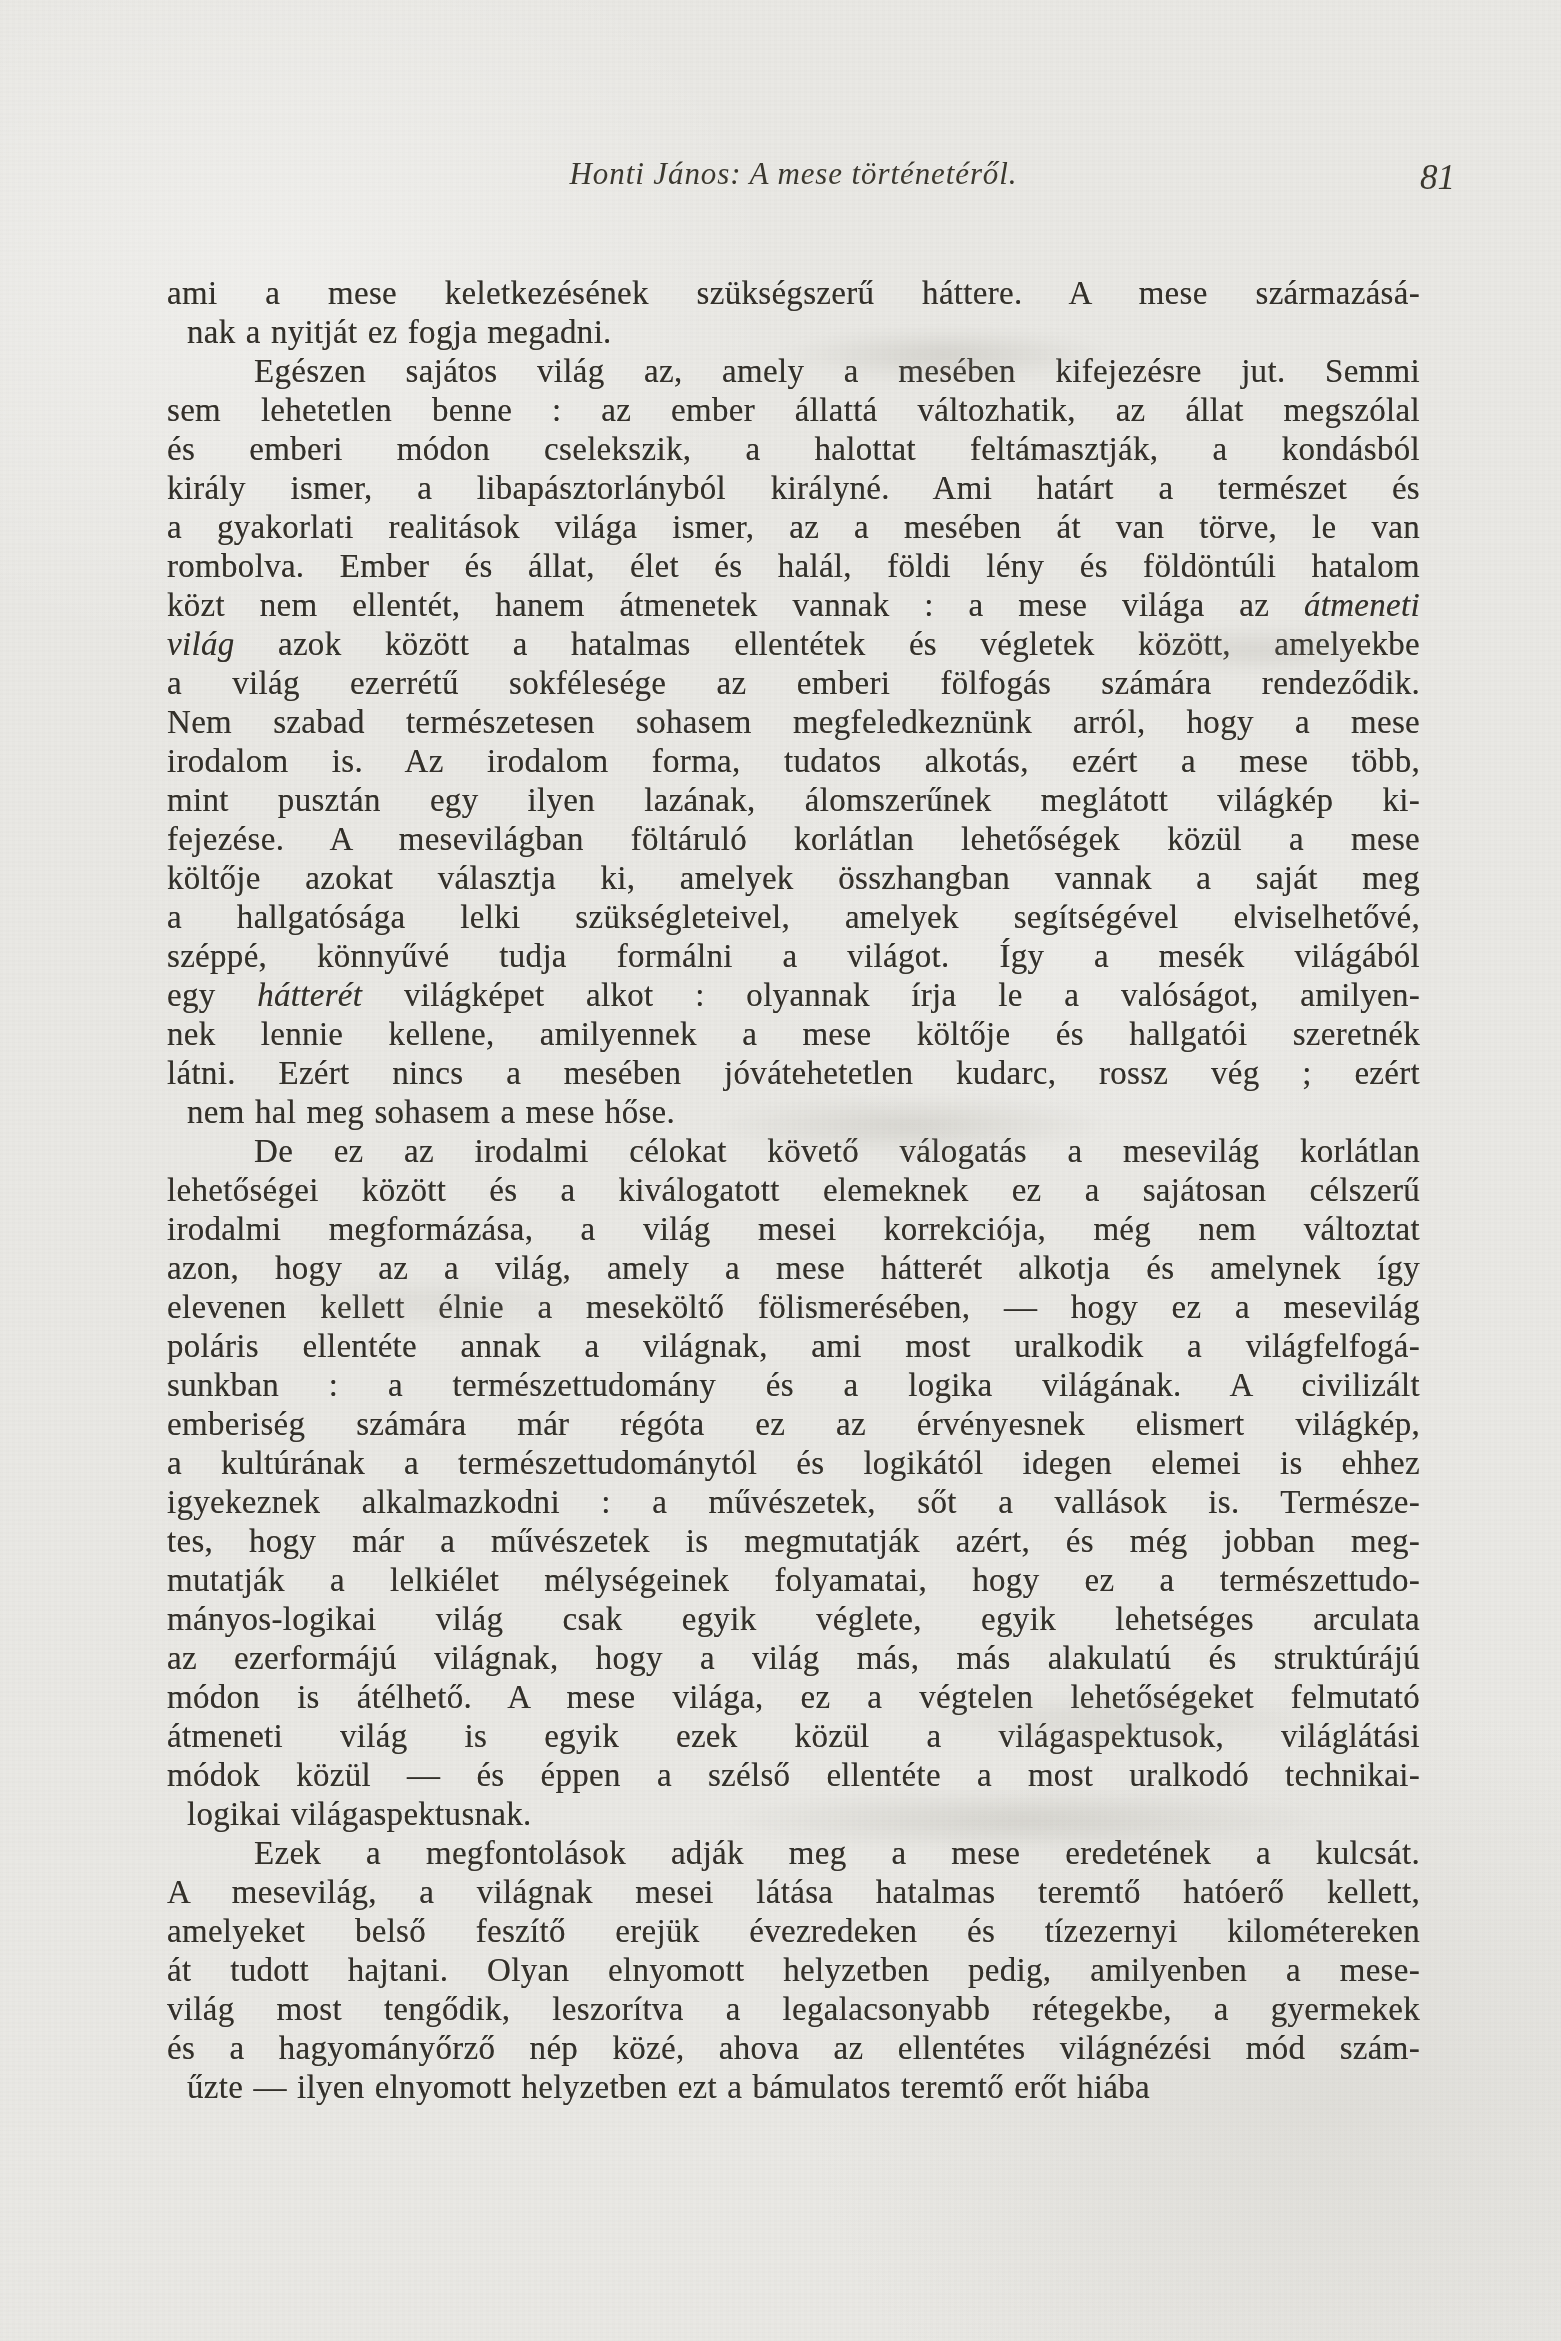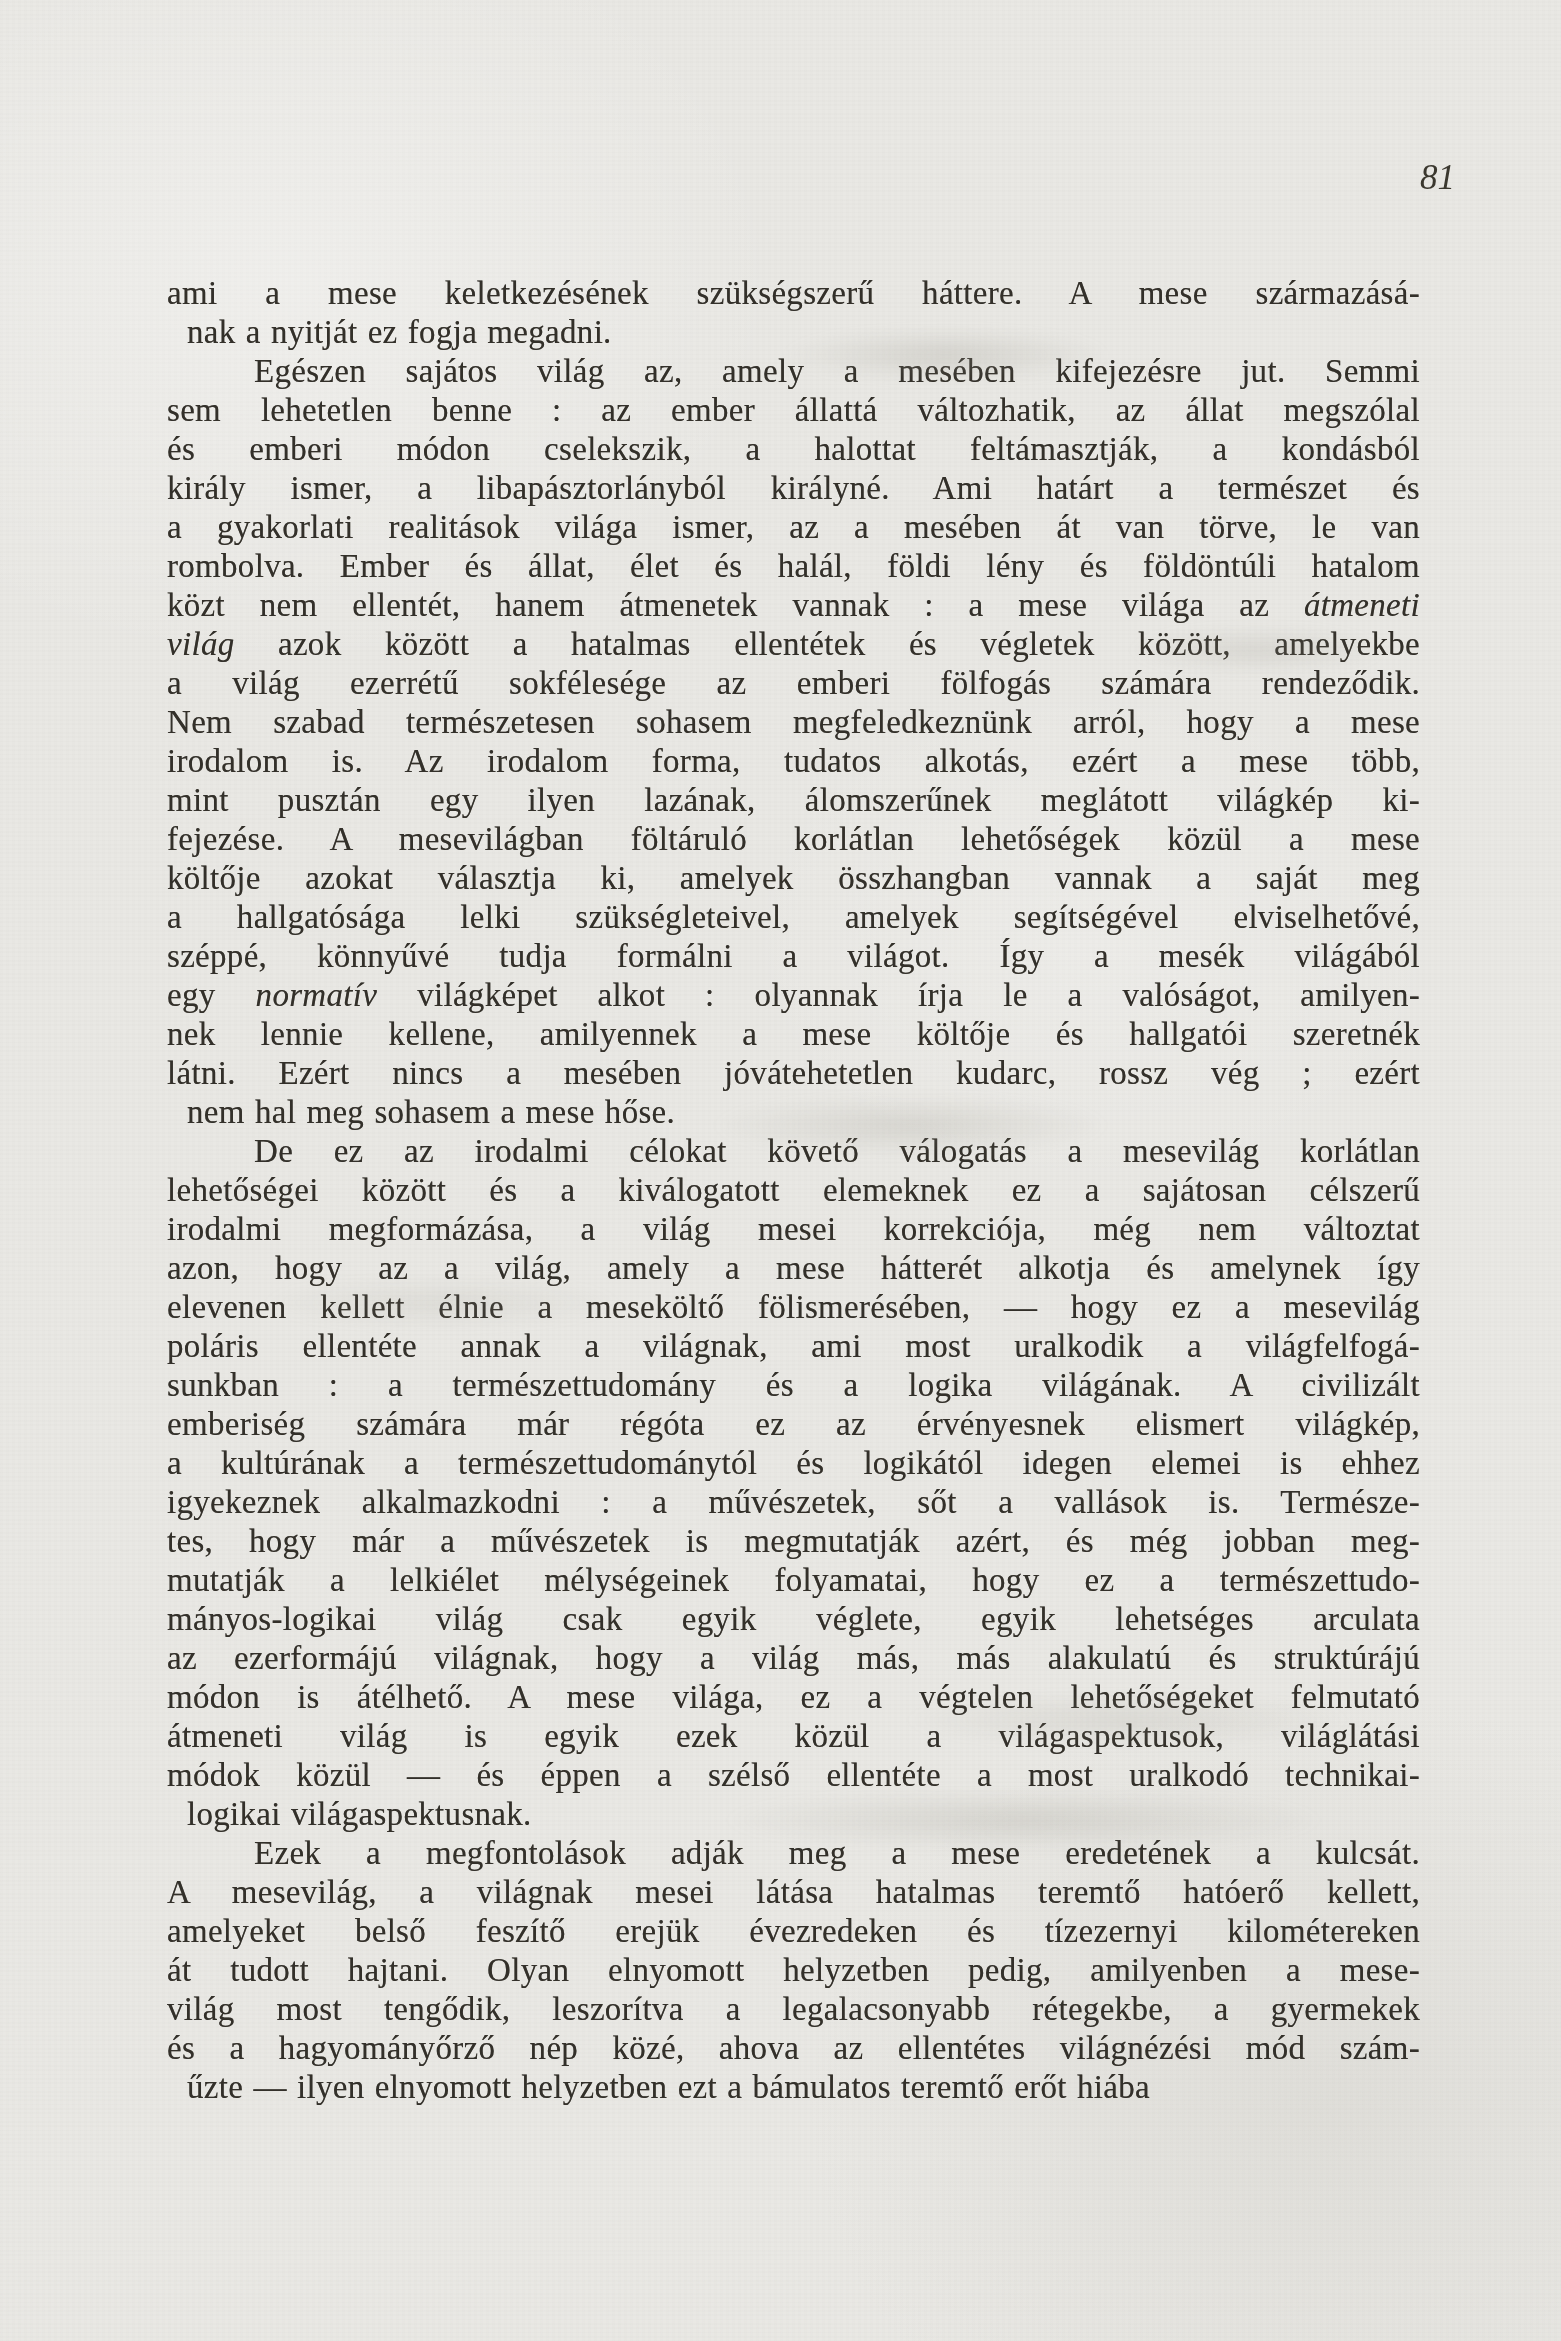--- a/index.html
+++ b/index.html
@@ -74,20 +74,21 @@
   .smudge.s4{left:902px;top:1693px;width:451px;height:54px;background:radial-gradient(ellipse at center, rgba(160,158,148,0.20), rgba(160,158,148,0) 70%);}
   .smudge.s5{left:720px;top:1789px;width:607px;height:62px;background:radial-gradient(ellipse at center, rgba(158,156,146,0.26), rgba(158,156,146,0) 70%);}
   .smudge.s6{left:260px;top:1277px;width:364px;height:52px;background:radial-gradient(ellipse at center, rgba(162,160,150,0.16), rgba(162,160,150,0) 70%);}
 </style>
 </head>
 <body>
 
 <div class="page">
 
   <div class="header">
+    <span class="running-title">Honti János: A mese történetéről.</span>
     <span class="page-number">81</span>
   </div>
 
   <div class="body-text" id="body-text">
       <div class="line"><span>ami a mese keletkezésének szükségszerű háttere. A mese származásá-</span></div>
       <div class="line flush"><span>nak a nyitját ez fogja megadni.</span></div>
       <div class="line indent"><span>Egészen sajátos világ az, amely a mesében kifejezésre jut. Semmi</span></div>
       <div class="line"><span>sem lehetetlen benne : az ember állattá változhatik, az állat megszólal</span></div>
       <div class="line"><span>és emberi módon cselekszik, a halottat feltámasztják, a kondásból</span></div>
       <div class="line"><span>király ismer, a libapásztorlányból királyné. Ami határt a természet és</span></div>
@@ -96,21 +97,21 @@
       <div class="line"><span>közt nem ellentét, hanem átmenetek vannak : a mese világa az </span><span class="it">átmeneti</span></div>
       <div class="line"><span class="it">világ</span><span> azok között a hatalmas ellentétek és végletek között, amelyekbe</span></div>
       <div class="line"><span>a világ ezerrétű sokfélesége az emberi fölfogás számára rendeződik.</span></div>
       <div class="line"><span>Nem szabad természetesen sohasem megfeledkeznünk arról, hogy a mese</span></div>
       <div class="line"><span>irodalom is. Az irodalom forma, tudatos alkotás, ezért a mese több,</span></div>
       <div class="line"><span>mint pusztán egy ilyen lazának, álomszerűnek meglátott világkép ki-</span></div>
       <div class="line"><span>fejezése. A mesevilágban föltáruló korlátlan lehetőségek közül a mese</span></div>
       <div class="line"><span>költője azokat választja ki, amelyek összhangban vannak a saját meg</span></div>
       <div class="line"><span>a hallgatósága lelki szükségleteivel, amelyek segítségével elviselhetővé,</span></div>
       <div class="line"><span>széppé, könnyűvé tudja formálni a világot. Így a mesék világából</span></div>
-      <div class="line"><span>egy </span><span class="it">normatív</span><span> világképet alkot : olyannak írja le a valóságot, amilyen-</span></div>
+      <div class="line"><span>egy </span><span class="it">hátterét</span><span> világképet alkot : olyannak írja le a valóságot, amilyen-</span></div>
       <div class="line"><span>nek lennie kellene, amilyennek a mese költője és hallgatói szeretnék</span></div>
       <div class="line"><span>látni. Ezért nincs a mesében jóvátehetetlen kudarc, rossz vég ; ezért</span></div>
       <div class="line flush"><span>nem hal meg sohasem a mese hőse.</span></div>
       <div class="line indent"><span>De ez az irodalmi célokat követő válogatás a mesevilág korlátlan</span></div>
       <div class="line"><span>lehetőségei között és a kiválogatott elemeknek ez a sajátosan célszerű</span></div>
       <div class="line"><span>irodalmi megformázása, a világ mesei korrekciója, még nem változtat</span></div>
       <div class="line"><span>azon, hogy az a világ, amely a mese hátterét alkotja és amelynek így</span></div>
       <div class="line"><span>elevenen kellett élnie a meseköltő fölismerésében, — hogy ez a mesevilág</span></div>
       <div class="line"><span>poláris ellentéte annak a világnak, ami most uralkodik a világfelfogá-</span></div>
       <div class="line"><span>sunkban : a természettudomány és a logika világának. A civilizált</span></div>

